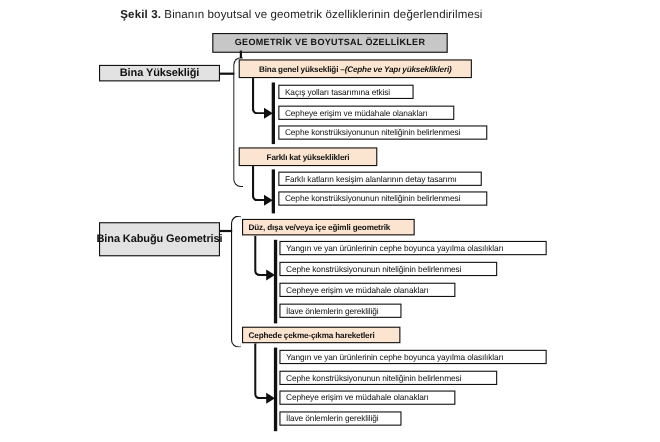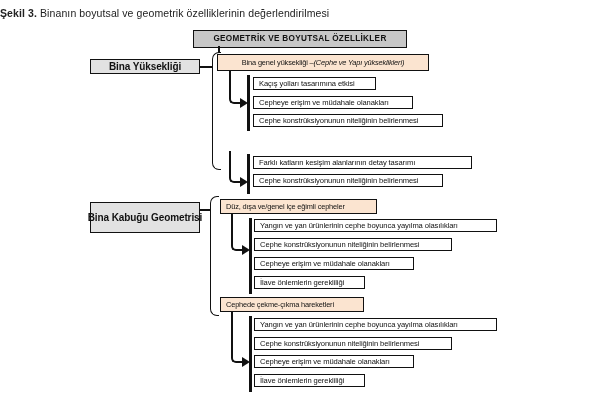--- a/index.html
+++ b/index.html
@@ -1,34 +1,34 @@
 <!DOCTYPE html>
 <html style="--peach: #fbe4d0; --gray-root: #c7c7c7; --gray-side: #e2e2e2;"><head>
 <meta charset="utf-8">
 <style>
   html,body{margin:0;padding:0;background:#ffffff;}
   #stage{
     position:relative;width:600px;height:402px;background:#fff;overflow:hidden;
     font-family:"Liberation Sans","DejaVu Sans",sans-serif;color:#111;
   }
   .title{
-    position:absolute;top:7px;left:0;width:548px;text-align:left;
+    position:absolute;top:7px;left:0;width:548px;text-align:center;
     font-size:10.5px;letter-spacing:.1px;color:#222;
   }
   .title b{font-weight:bold;}
   .box{
     position:absolute;box-sizing:border-box;border:1px solid #111;
     display:flex;align-items:center;background:#fff;
     font-size:7.6px;letter-spacing:-.1px;white-space:nowrap;line-height:1;
   }
   .box.center{justify-content:center;}
   .box.left{padding-left:5px;text-align:center;}
   .root{background:var(--gray-root);font-size:8.2px;font-weight:600;letter-spacing:.3px;border-width:1.2px;}
   .side{background:var(--gray-side);font-weight:bold;font-size:10px;}
-  .hdr{background:var(--peach);font-weight:normal;font-size:7.4px;letter-spacing:-.15px;border-width:1.3px;}
+  .hdr{background:var(--peach);font-weight:bold;font-size:7.4px;letter-spacing:-.15px;border-width:1.3px;}
   .hdr .em{font-style:italic;}
   .item{font-size:7.6px;}
   .bracket{
     position:absolute;box-sizing:border-box;width:9px;
     border:1.4px solid #111;border-right:none;border-radius:7px 0 0 7px;background:transparent;
   }
   .vline,.hline{position:absolute;background:#111;}
   .elbow{
     position:absolute;box-sizing:border-box;
     border-left:2px solid #111;border-bottom:2px solid #111;border-bottom-left-radius:5px;
@@ -63,28 +63,31 @@
     <span>Bina genel yüksekliği – </span>
       <span class="em">(Cephe ve Yapı yükseklikleri)</span>
   </div>
   <div class="elbow" style="left:229px;top:71px;width:12px;height:33px;"></div>
   <div class="arrow" style="left:240px;top:97.5px;"></div>
   <div class="bar" style="left:247px;top:75px;height:56px;"></div>
   <div class="box item left" style="left:253px;top:77px;width:123px;height:13px;">Kaçış yolları tasarımına etkisi</div>
   <div class="box item left" style="left:253px;top:96px;width:160px;height:13px;">Cepheye erişim ve müdahale olanakları</div>
   <div class="box item left" style="left:253px;top:114px;width:190px;height:13px;">Cephe konstrüksiyonunun niteliğinin belirlenmesi</div>
 
+  <div class="box hdr center" style="left:217px;top:134px;width:126px;height:17px;">
+    <span>Farklı kat yükseklikleri</span>
+  </div>
   <div class="elbow" style="left:229px;top:151px;width:12px;height:32px;"></div>
   <div class="arrow" style="left:240px;top:176.5px;"></div>
   <div class="bar" style="left:247px;top:154px;height:40px;"></div>
-  <div class="box item left" style="left:253px;top:156px;width:219px;height:13px;">Farklı katların kesişim alanlarının detay tasarımı</div>
+  <div class="box item left" style="left:253px;top:156px;width:185px;height:13px;">Farklı katların kesişim alanlarının detay tasarımı</div>
   <div class="box item left" style="left:253px;top:174px;width:190px;height:13px;">Cephe konstrüksiyonunun niteliğinin belirlenmesi</div>
 
   <div class="box hdr left" style="left:220px;top:199px;width:157px;height:15px;">
-    <span>Düz, dışa ve/genel içe eğimli cepheler</span>
+    <span>Düz, dışa ve/veya içe eğimli geometrik</span>
   </div>
   <div class="elbow" style="left:231px;top:214px;width:12px;height:37px;"></div>
   <div class="arrow" style="left:242px;top:244.5px;"></div>
   <div class="bar" style="left:249px;top:218px;height:76px;"></div>
   <div class="box item left" style="left:254px;top:219px;width:243px;height:13px;">Yangın ve yan ürünlerinin cephe boyunca yayılma olasılıkları</div>
   <div class="box item left" style="left:254px;top:238px;width:198px;height:13px;">Cephe konstrüksiyonunun niteliğinin belirlenmesi</div>
   <div class="box item left" style="left:254px;top:257px;width:160px;height:13px;">Cepheye erişim ve müdahale olanakları</div>
   <div class="box item left" style="left:254px;top:276px;width:111px;height:13px;">İlave önlemlerin gerekliliği</div>
 
   <div class="box hdr left" style="left:220px;top:297px;width:144px;height:15px;">

